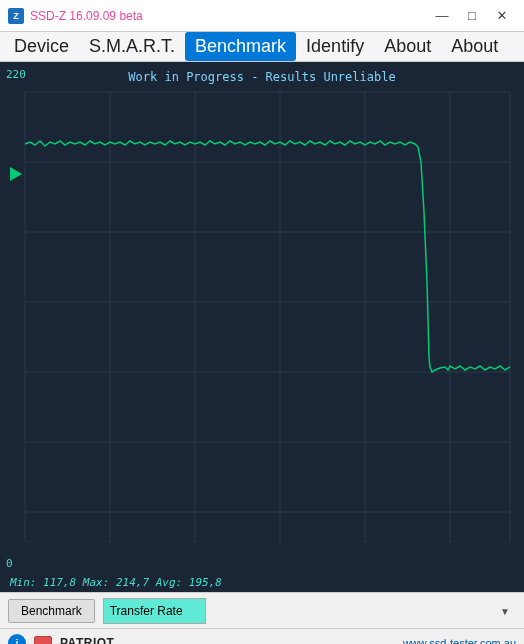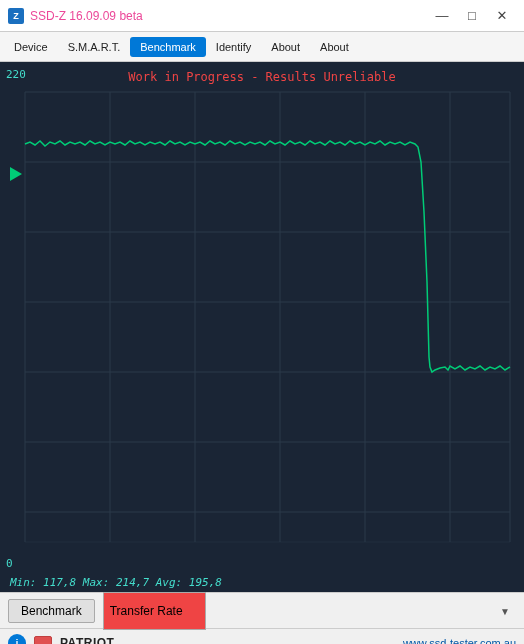--- a/index.html
+++ b/index.html
@@ -64,21 +64,21 @@
     .menu-bar {
       background: #f5f5f5;
       height: 30px;
       display: flex;
       align-items: center;
       border-bottom: 1px solid #ccc;
       padding: 0 4px;
     }
     .menu-item {
       padding: 4px 10px;
-      font-size: 11px;
+      font-size: 18px;
       cursor: pointer;
       color: #222;
       border-radius: 3px;
     }
     .menu-item.active {
       background: #0078d7;
       color: white;
     }
 
     
@@ -115,21 +115,21 @@
       color: #4dc;
       font-size: 11px;
       font-family: monospace;
     }
     .chart-title {
       position: absolute;
       top: 8px;
       left: 0;
       right: 0;
       text-align: center;
-      color: #ef4444;
+      color: #7dd3fc;
       font-size: 12px;
       font-family: monospace;
     }
 
     
     .play-indicator {
       position: absolute;
       left: 10px;
       top: 105px;
       width: 0;
@@ -172,23 +172,23 @@
       background: #e0e0e0;
       border: 1px solid #aaa;
       padding: 4px 12px;
       font-size: 12px;
       cursor: pointer;
       border-radius: 2px;
     }
 
     .dropdown-select {
       flex: 1;
-      height: 38px;
+      height: 26px;
       border: 1px solid #aaa;
-      background: #ef4444;
+      background: #5eead4;
       font-size: 12px;
       padding: 0 6px;
       appearance: none;
       cursor: pointer;
       position: relative;
     }
     .dropdown-wrapper {
       flex: 1;
       position: relative;
     }

